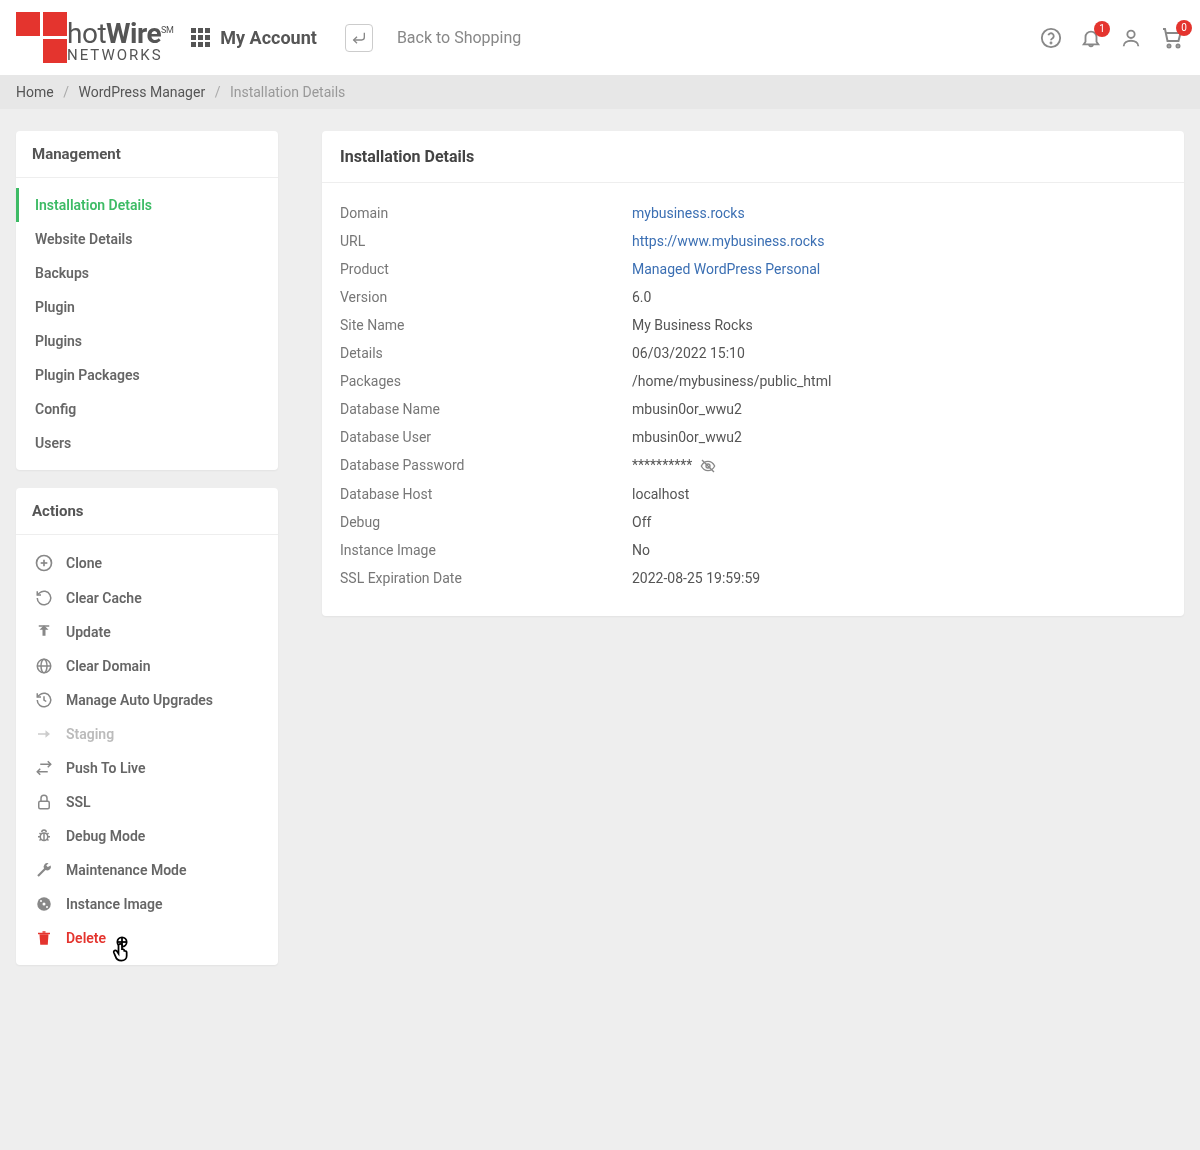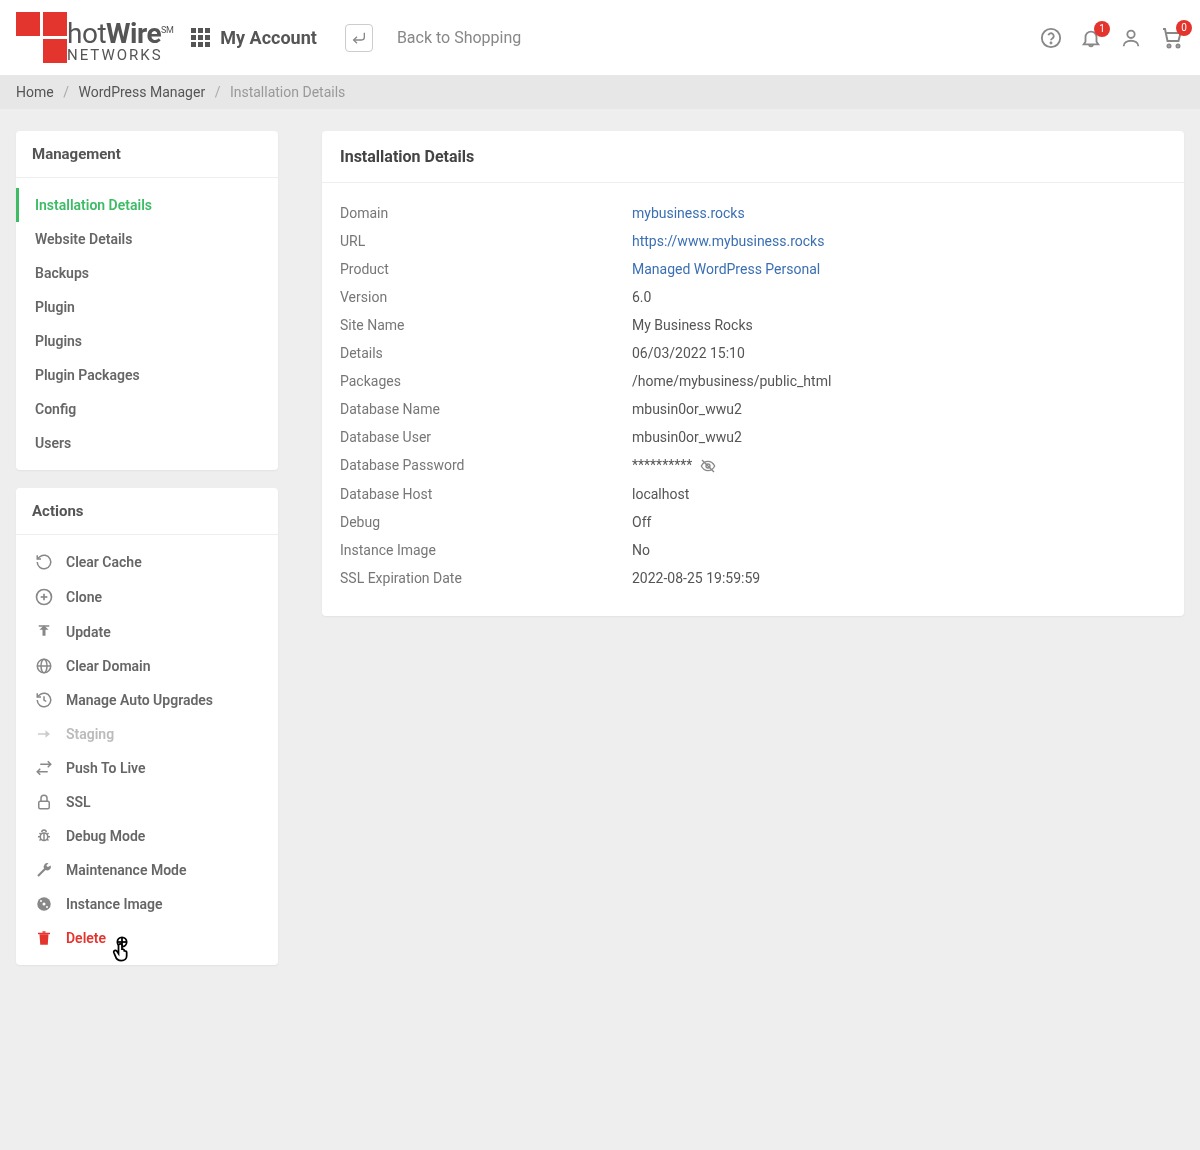--- a/index.html
+++ b/index.html
@@ -240,37 +240,37 @@
       </div>
     </div>
 
     <div class="card" style="position:relative;">
       <div class="card-header">Actions</div>
       <div class="actions-list">
 
 
         <div class="action-item">
           <span class="aicon">
-              <svg width="18" height="18" viewBox="0 0 24 24" fill="none" stroke="currentColor" stroke-width="2">
-                <path d="M3 12a9 9 0 1 0 3-6.7L3 8"></path>
-                <polyline points="3 3 3 8 8 8"></polyline>
-              </svg>
-            </span>
-          <span>Clear Cache</span>
-        </div>
-
-        <div class="action-item">
-          <span class="aicon">
               <svg width="20" height="20" viewBox="0 0 24 24" fill="none" stroke="currentColor" stroke-width="2">
                 <circle cx="12" cy="12" r="9"></circle>
                 <line x1="12" y1="8" x2="12" y2="16"></line>
                 <line x1="8" y1="12" x2="16" y2="12"></line>
               </svg>
             </span>
           <span>Clone</span>
+        </div>
+
+        <div class="action-item">
+          <span class="aicon">
+              <svg width="18" height="18" viewBox="0 0 24 24" fill="none" stroke="currentColor" stroke-width="2">
+                <path d="M3 12a9 9 0 1 0 3-6.7L3 8"></path>
+                <polyline points="3 3 3 8 8 8"></polyline>
+              </svg>
+            </span>
+          <span>Clear Cache</span>
         </div>
 
         <div class="action-item">
           <span class="aicon">
               <svg width="18" height="18" viewBox="0 0 24 24" fill="currentColor">
                 <path d="M12 3l6 6h-4v8h-4V9H6z"></path>
                 <rect x="5" y="3" width="14" height="2"></rect>
               </svg>
             </span>
           <span>Update</span>

